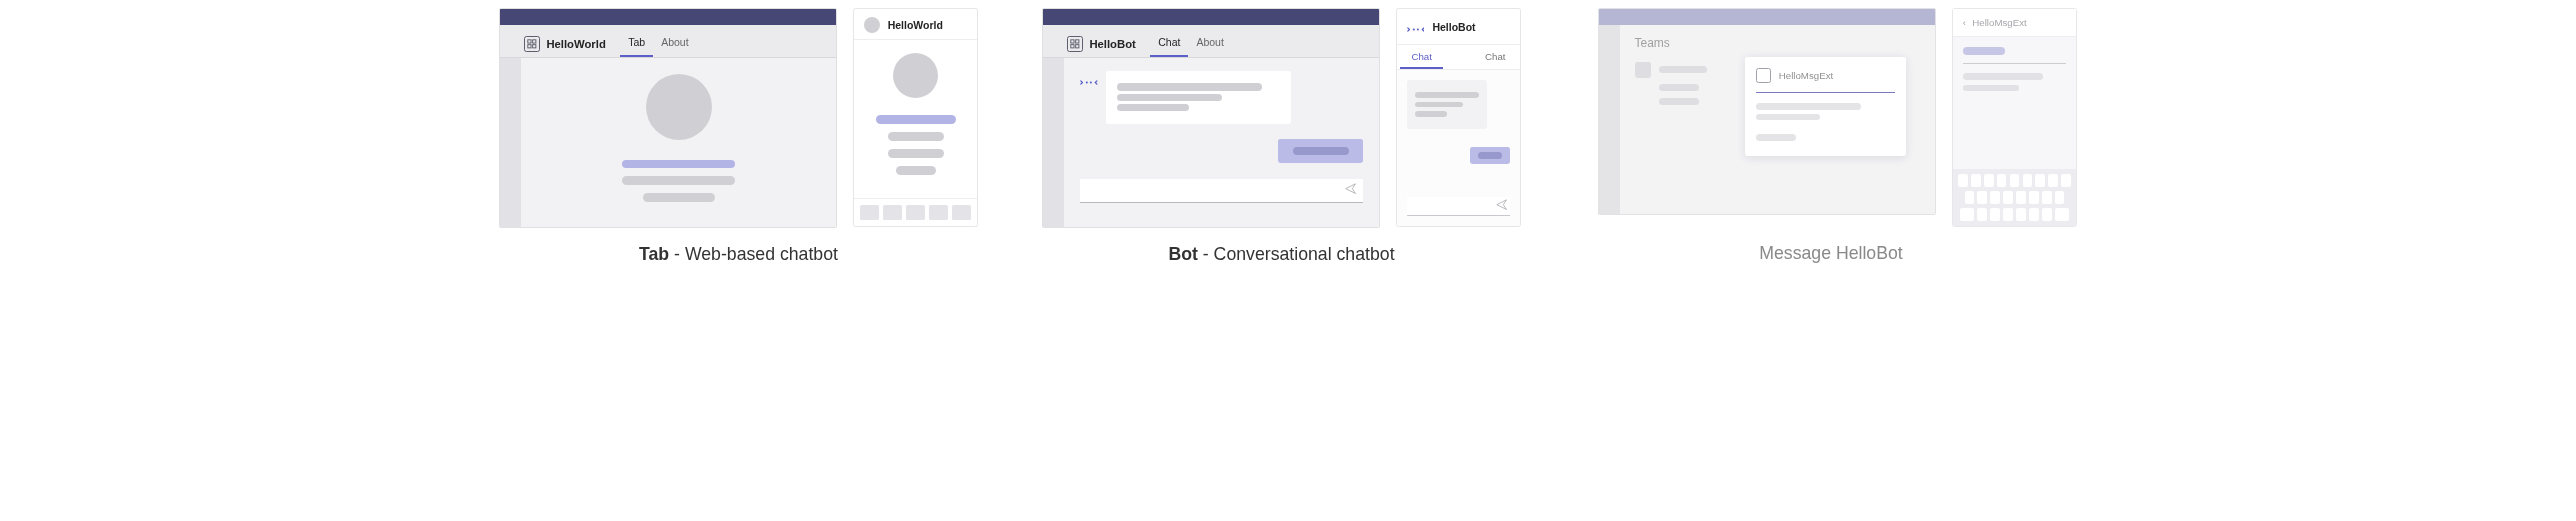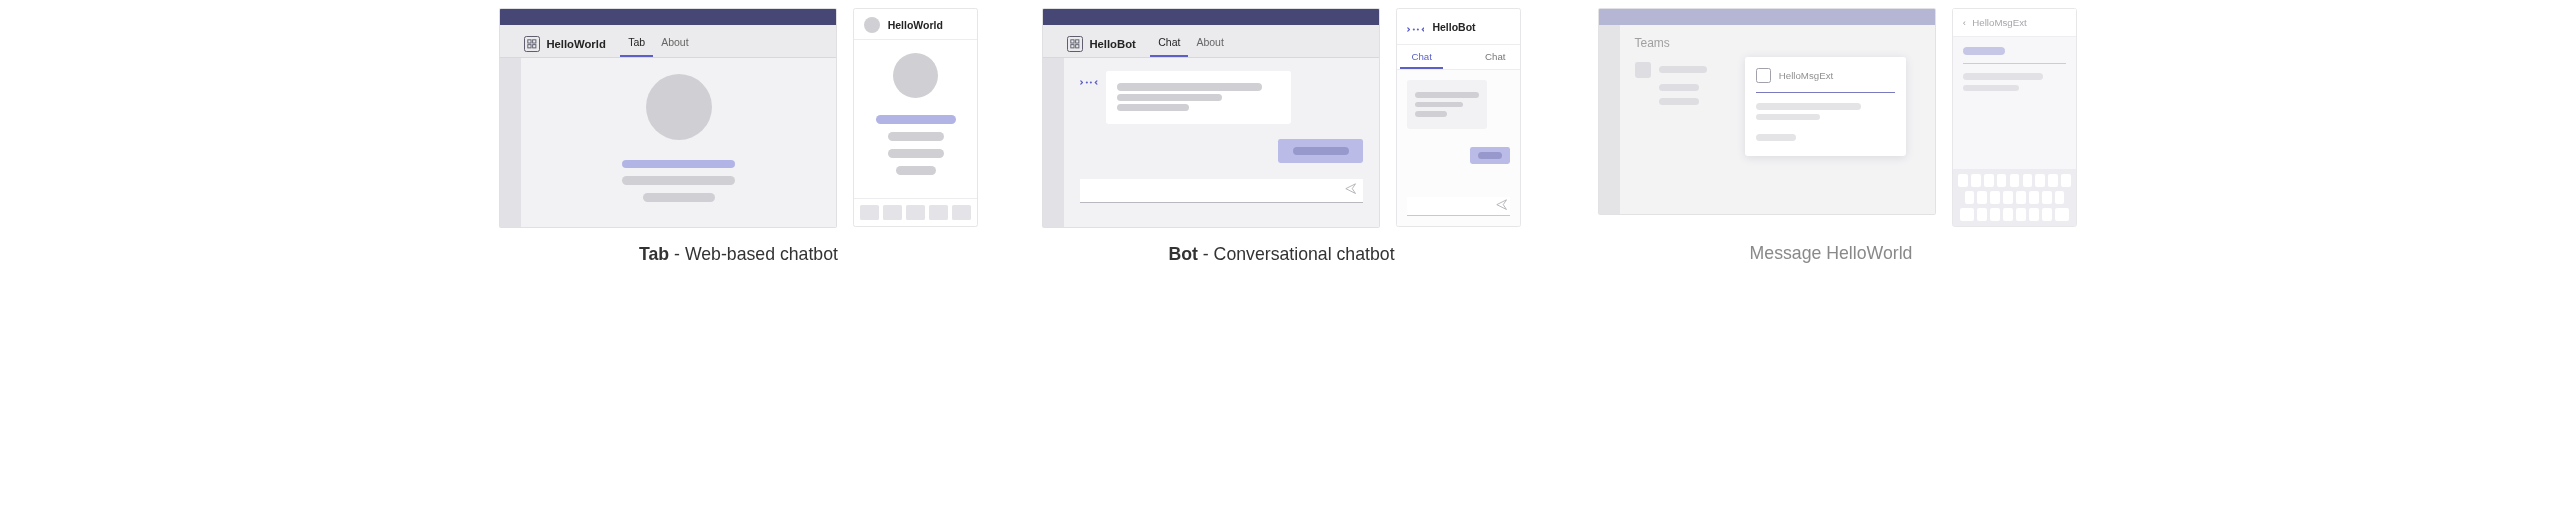--- a/index.html
+++ b/index.html
@@ -555,15 +555,15 @@
             <div class="key"></div>
             <div class="key"></div>
             <div class="key"></div>
             <div class="key"></div>
             <div class="key"></div>
             <div class="key wide"></div>
         </div>
       </div>
     </div>
   </div>
-  <div class="caption muted">Message HelloWorld</div>
+  <div class="caption muted">Message HelloBot</div>
 </div>
 
 
 </body></html>

